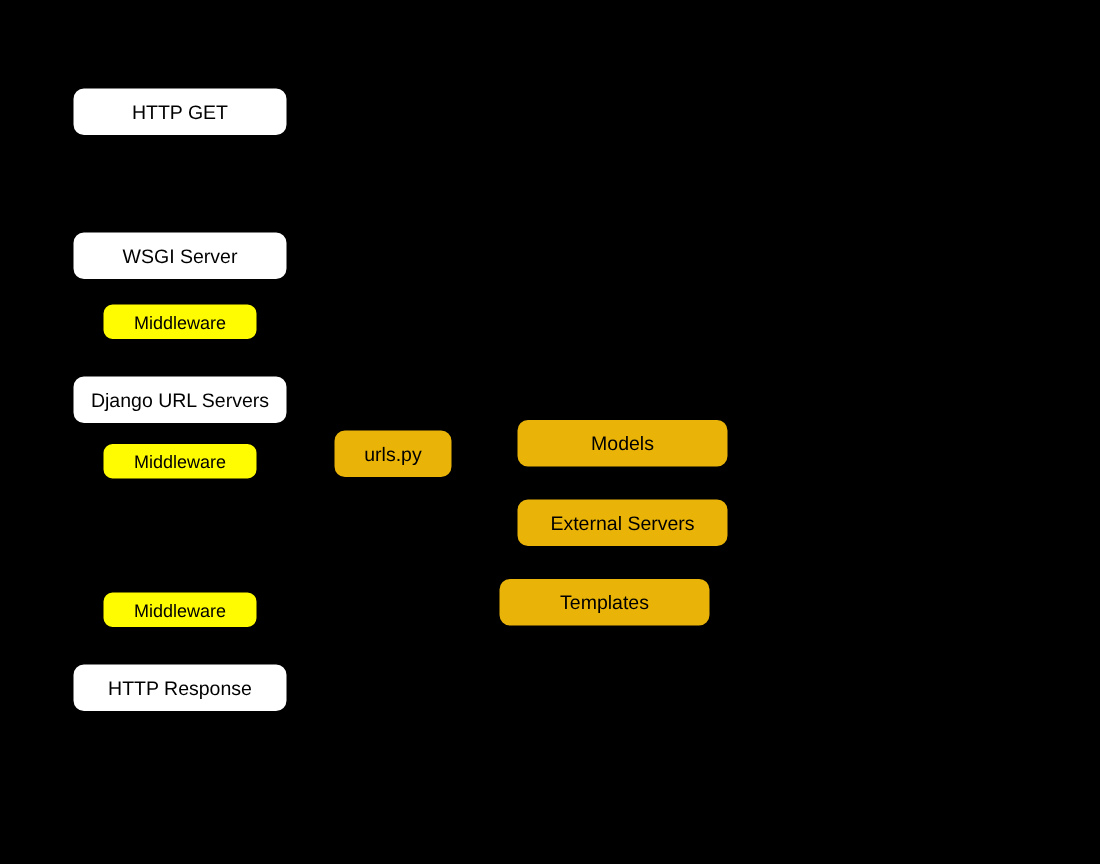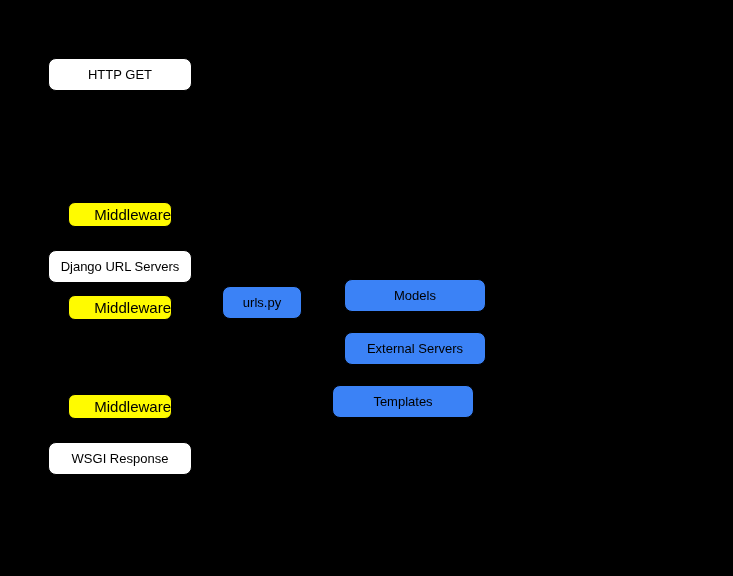--- a/index.html
+++ b/index.html
@@ -22,22 +22,22 @@
     justify-content: center;
     color: #000000;
     font-size: 13px;
     line-height: 1;
     border-radius: 8px;
     box-sizing: border-box;
     border: 1px solid #000000;
     text-align: center;
   }
   .node.white  { background: #ffffff; }
-  .node.yellow { background: #fffb00; border-radius: 7px; font-size: 15px; justify-content: flex-end; }
-  .node.blue   { background: #3b82f6; }
+  .node.yellow { background: #fffb00; border-radius: 7px; font-size: 12px; }
+  .node.blue   { background: #eab308; }
 
   
   .n-http-get            { left: 48px;  top: 58px;  width: 144px; height: 33px; }
   .n-wsgi-server         { left: 48px;  top: 154px; width: 144px; height: 33px; }
   .n-middleware-1        { left: 68px;  top: 202px; width: 104px; height: 25px; }
   .n-django-url-dispatch { left: 48px;  top: 250px; width: 144px; height: 33px; }
   .n-middleware-2        { left: 68px;  top: 295px; width: 104px; height: 25px; }
   .n-view-function       { left: 48px;  top: 346px; width: 144px; height: 33px; }
   .n-middleware-3        { left: 68px;  top: 394px; width: 104px; height: 25px; }
   .n-http-response       { left: 48px;  top: 442px; width: 144px; height: 33px; }
@@ -52,40 +52,43 @@
 </style>
 </head>
 <body>
 
 <div class="canvas">
 
   <div class="node white n-http-get">
     <span>HTTP GET</span>
   </div>
 
+  <div class="node white n-wsgi-server">
+    <span>WSGI Server</span>
+  </div>
 
   <div class="node yellow n-middleware-1">
     <span>Middleware</span>
   </div>
 
   <div class="node white n-django-url-dispatch">
     <span>Django URL Servers</span>
   </div>
 
   <div class="node yellow n-middleware-2">
     <span>Middleware</span>
   </div>
 
 
   <div class="node yellow n-middleware-3">
     <span>Middleware</span>
   </div>
 
   <div class="node white n-http-response">
-    <span>WSGI Response</span>
+    <span>HTTP Response</span>
   </div>
 
   <div class="node blue n-urls-py">
     <span>urls.py</span>
   </div>
 
   <div class="node blue n-external-servers">
     <span>External Servers</span>
   </div>
 

